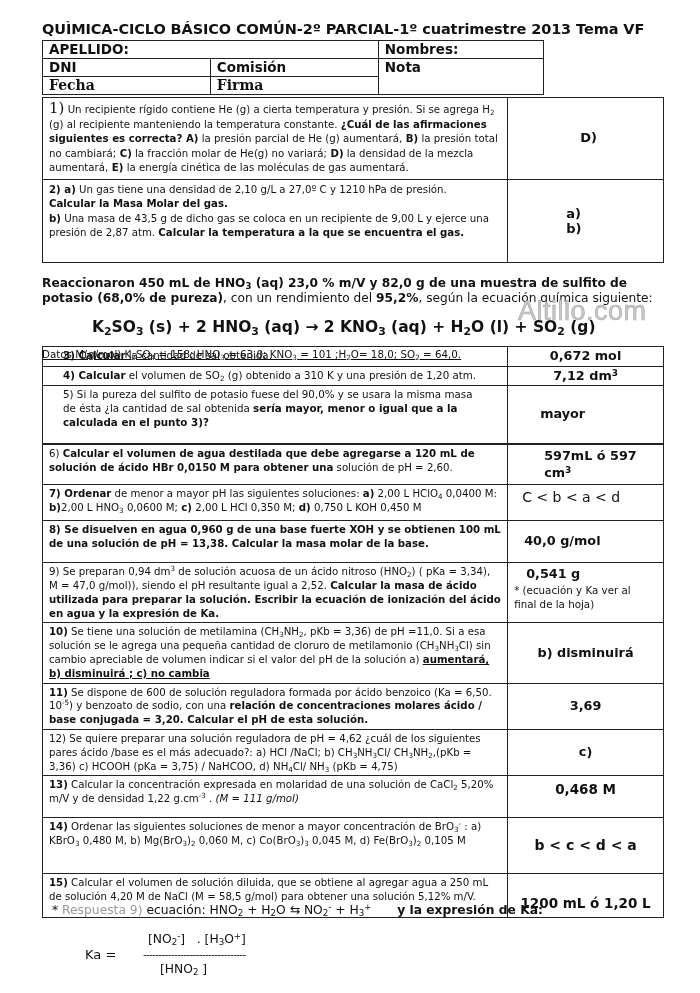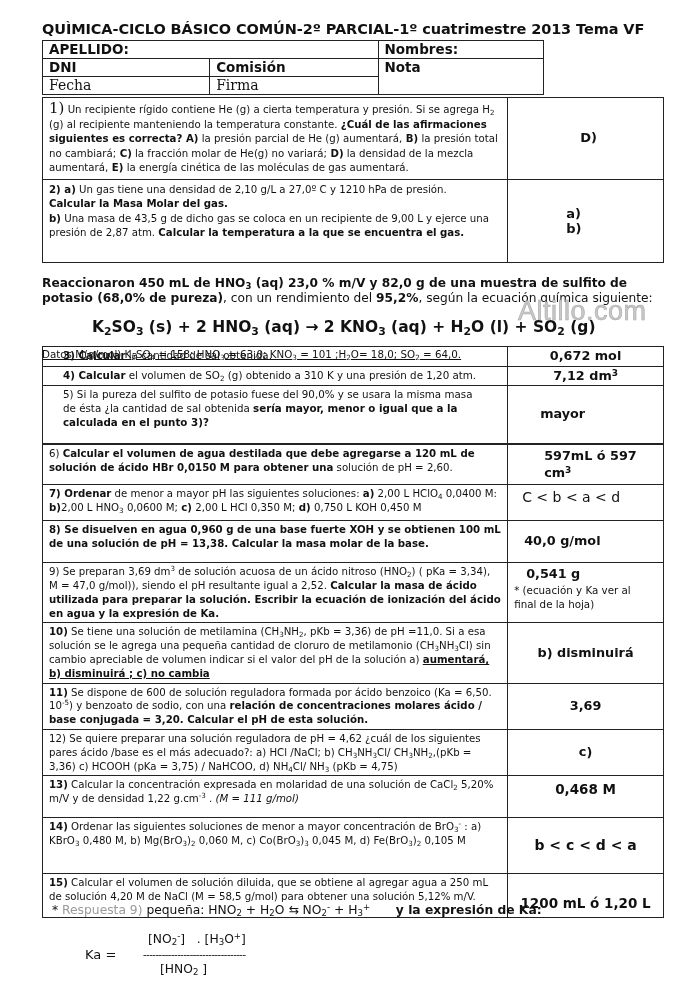--- a/index.html
+++ b/index.html
@@ -10,21 +10,21 @@
   sup { font-size: 0.7em; vertical-align: 0.5em; line-height: 0; }
   .abs { position: absolute; }
 
   #title { left: 42px; top: 20px; font-size: 14.5px; font-weight: bold; letter-spacing: -0.1px; white-space: nowrap; }
 
   table.grid { position: absolute; border-collapse: collapse; }
   table.grid td { border: 1.3px solid #222; vertical-align: top; padding: 1px 6px; }
 
   #header-table { left: 42px; top: 40px; width: 502px; }
   #header-table td { font-size: 13.5px; font-weight: bold; height: 18px; line-height: 17px; padding: 0 6px; }
-  #header-table td.serif { font-family: "DejaVu Serif", serif; font-weight: normal; font-size: 14px; }
+  #header-table td.serif { font-family: "DejaVu Serif", serif; font-weight: bold; font-size: 14px; }
 
   #q12-table { left: 42px; top: 97px; width: 622px; }
   #q12-table td.q { font-size: 10.2px; line-height: 14.5px; padding: 3px 6px; }
   #q12-table td.a { font-size: 13px; font-weight: bold; }
 
   #intro { left: 42px; top: 276px; width: 640px; font-size: 12.2px; font-weight: bold; line-height: 15px; }
   #intro .pl { font-weight: normal; }
   #equation { left: 92px; top: 317px; font-size: 15.5px; font-weight: bold; white-space: nowrap; }
   #watermark { left: 518px; top: 294px; font-size: 27px; color: #c9c9c9; letter-spacing: 0.5px; font-family: "Liberation Sans", sans-serif; -webkit-text-stroke: 0.6px #a8a8a8; }
   #datos { left: 42px; top: 332px; font-size: 10.3px; text-decoration: underline; white-space: nowrap; margin-top: 16px; }
@@ -133,21 +133,21 @@
   </tr>
   <tr style="height:36px">
     <td class="q"><b>7) Ordenar</b><span> de menor a mayor pH las siguientes soluciones: </span><b>a)</b><span> 2,00 L HClO</span><sub>4</sub><span>  0,0400 M: </span><b>b)</b><span>2,00 L HNO</span><sub>3</sub><span> 0,0600 M;  </span><b>c)</b><span> 2,00 L HCl 0,350 M;  </span><b>d)</b><span> 0,750 L KOH 0,450 M</span></td>
     <td class="a" style="font-weight:normal;font-size:14px;padding-left:14px">C &lt; b &lt; a &lt; d</td>
   </tr>
   <tr style="height:42px">
     <td class="q"><b>8) Se disuelven en agua 0,960 g de una base fuerte XOH y se obtienen 100 mL de una solución de pH = 13,38. Calcular la masa molar de la base.</b></td>
     <td class="a" style="vertical-align:middle;padding-left:16px">40,0 g/mol</td>
   </tr>
   <tr style="height:60px">
-    <td class="q"><span>9) Se preparan 3,69 dm</span><sup>3</sup><span> de solución acuosa de un ácido  nitroso (HNO</span><sub>2</sub><span>) ( pKa = 3,34), M = 47,0  g/mol)), siendo el pH resultante igual a 2,52. </span><b>Calcular la masa de ácido utilizada para preparar la solución. Escribir la ecuación de ionización del ácido en agua y la expresión de Ka.</b></td>
+    <td class="q"><span>9) Se preparan 0,94 dm</span><sup>3</sup><span> de solución acuosa de un ácido  nitroso (HNO</span><sub>2</sub><span>) ( pKa = 3,34), M = 47,0  g/mol)), siendo el pH resultante igual a 2,52. </span><b>Calcular la masa de ácido utilizada para preparar la solución. Escribir la ecuación de ionización del ácido en agua y la expresión de Ka.</b></td>
     <td class="a" style="padding-left:6px">
           <div style="padding-left:12px">0,541 g</div>
           <div style="font-weight:normal;font-size:10.3px;line-height:14px">* (ecuación y Ka ver al final de la hoja)</div>
         </td>
   </tr>
   <tr style="height:60px">
     <td class="q"><b>10)</b><span> Se tiene una solución de metilamina (CH</span><sub>3</sub><span>NH</span><sub>2</sub><span>, pKb = 3,36) de pH =11,0. Si a esa solución se le agrega una pequeña cantidad de cloruro de metilamonio (CH</span><sub>3</sub><span>NH</span><sub>3</sub><span>Cl) sin cambio apreciable de volumen indicar si el valor del pH de la solución a) </span><b style="text-decoration:underline">aumentará, b) disminuirá ; c) no cambia</b></td>
     <td class="a" style="vertical-align:middle;text-align:center">b) disminuirá</td>
   </tr>
   <tr style="height:44px">
@@ -166,18 +166,18 @@
     <td class="q"><b>14)</b><span> Ordenar las siguientes soluciones de menor a mayor concentración de BrO</span><sub>3</sub><sup>-</sup><span> : a) KBrO</span><sub>3</sub><span> 0,480 M,  b) Mg(BrO</span><sub>3</sub><span>)</span><sub>2</sub><span> 0,060 M, c) Co(BrO</span><sub>3</sub><span>)</span><sub>3</sub><span>  0,045 M, d) Fe(BrO</span><sub>3</sub><span>)</span><sub>2</sub><span> 0,105 M</span></td>
     <td class="a" style="padding-top:18px;text-align:center;font-size:14px">b &lt; c  &lt; d &lt; a</td>
   </tr>
   <tr style="height:44px">
     <td class="q"><b>15)</b><span>  Calcular el volumen de solución diluida, que se obtiene al agregar agua a 250  mL de   solución 4,20 M  de NaCl (M = 58,5 g/mol)  para obtener una solución  5,12% m/V.</span></td>
     <td class="a" style="vertical-align:bottom;text-align:center;padding-bottom:5px;font-size:13.5px">1200 mL ó 1,20 L</td>
   </tr>
 </tbody>
   </table>
 
-<div id="footer-note" class="abs"><span>* </span><span class="fade">Respuesta 9)</span><span> pequeña: HNO</span><sub>2</sub><span> + H</span><sub>2</sub><span>O  ⇆   NO</span><sub>2</sub><sup>-</sup><span>  +  H</span><sub>3</sub><sup>+</sup><b style="white-space:pre">      y la expresión de Ka:</b></div>
+<div id="footer-note" class="abs"><span>* </span><span class="fade">Respuesta 9)</span><span> ecuación: HNO</span><sub>2</sub><span> + H</span><sub>2</sub><span>O  ⇆   NO</span><sub>2</sub><sup>-</sup><span>  +  H</span><sub>3</sub><sup>+</sup><b style="white-space:pre">      y la expresión de Ka:</b></div>
 
 <div id="ka-num" class="abs"><span>[NO</span><sub>2</sub><sup>-</sup><span style="white-space:pre">]   . [H</span><sub>3</sub><span>O</span><sup>+</sup><span>]</span></div>
 <div id="ka-label" class="abs">Ka  =</div>
 <div id="ka-line" class="abs">---------------------------------</div>
 <div id="ka-den" class="abs"><span>[HNO</span><sub>2</sub><span> ]</span></div>
 
 </body></html>

